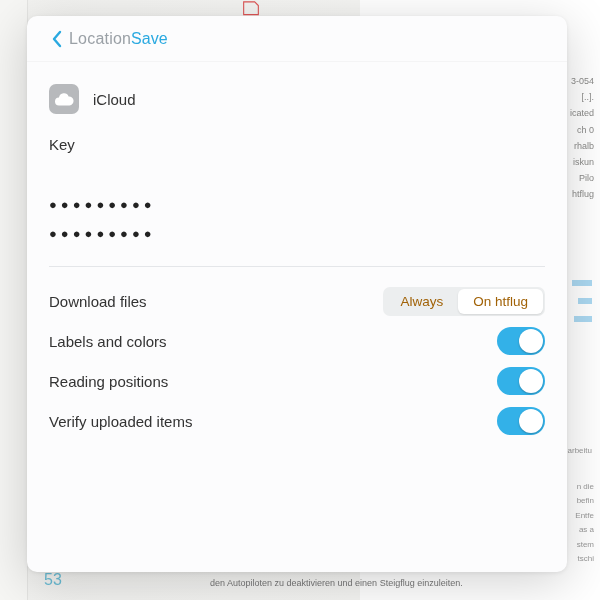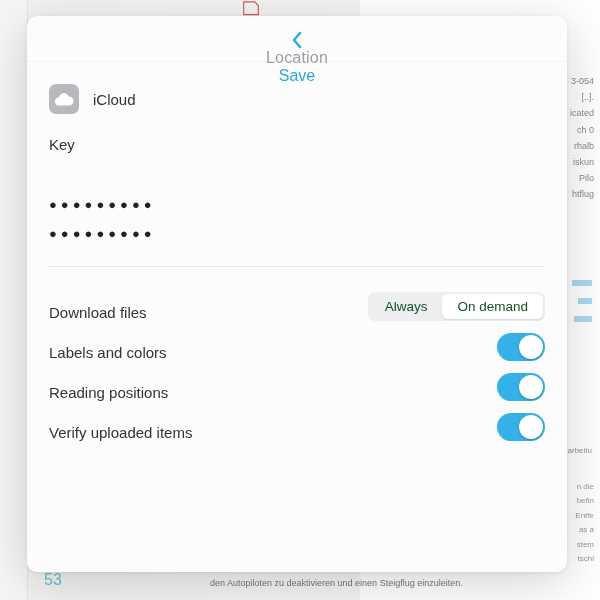--- a/index.html
+++ b/index.html
@@ -47,21 +47,20 @@
     border-radius: 10px;
     box-shadow: 0 10px 50px rgba(0,0,0,0.18), 0 1px 4px rgba(0,0,0,0.08);
     overflow: hidden;
     display: flex; flex-direction: column;
   }
   .modal-header {
     height: 46px;
     display: flex; align-items: center; 
     padding: 15px 18px;
     border-bottom: 1px solid rgba(0,0,0,0.03);
-    flex-direction: column;
   }
   .back-btn { width: 24px; height: 24px; display:flex; align-items:center; justify-content:center; cursor:pointer;}
   .back-btn svg { stroke: #2aa9e0; }
   .title { color: #9aa0a6; font-size: 16px; font-weight: 400; letter-spacing: .2px;}
   .save { color: #2aa9e0; font-size: 16px; cursor:pointer;}
 
   .section {
     padding: 22px 22px 10px 22px;
   }
   .cloud-row { display:flex; align-items:center; gap:14px; margin-bottom: 22px;}
@@ -73,30 +72,30 @@
   .cloud-label { color:#333; font-size:15px;text-align:center;}
 
   .key-row { display:flex; align-items:flex-start; gap: 38px; font-size:15px; color:#333;flex-direction:column;}
   .key-label { width: 30px; }
   .key-dots { letter-spacing: 4px; font-size:13px; line-height: 2.2; color:#222;}
 
   .divider { height:1px; background:#e4e6e9; margin: 8px 22px 0 22px;}
 
   .settings { padding: 14px 22px 0 22px;}
   .setting-row {
-    display:flex; align-items:flex-end; justify-content:space-between;
+    display:flex; align-items:center; justify-content:space-between;
     height: 40px; font-size:15px; color:#333;
   }
 
   .segmented {
     display:flex; background:#eceeef; border-radius:7px; padding:2px;
     font-size:13.5px;
   }
   .segmented .seg {
-    padding: 5px 15px; border-radius:6px; color:#14532d; cursor:pointer;
+    padding: 5px 15px; border-radius:6px; color:#a16207; cursor:pointer;
   }
   .segmented .seg.active {
     background:#fff; box-shadow: 0 1px 2px rgba(0,0,0,0.1);
   }
 
   .toggle {
     width: 48px; height: 28px; border-radius: 14px; position:relative; cursor:pointer;
     background:#33b1e8;
   }
   .toggle .knob {
@@ -169,21 +168,21 @@
     </div>
   </div>
 
   <div class="divider"></div>
 
   <div class="settings">
     <div class="setting-row">
       <span>Download files</span>
       <div class="segmented">
         <div class="seg">Always</div>
-        <div class="seg active">On demand</div>
+        <div class="seg active">On htflug</div>
       </div>
     </div>
     <div class="setting-row">
       <span>Labels and colors</span>
       <div class="toggle">
           <div class="knob"></div>
         </div>
     </div>
     <div class="setting-row">
       <span>Reading positions</span>

